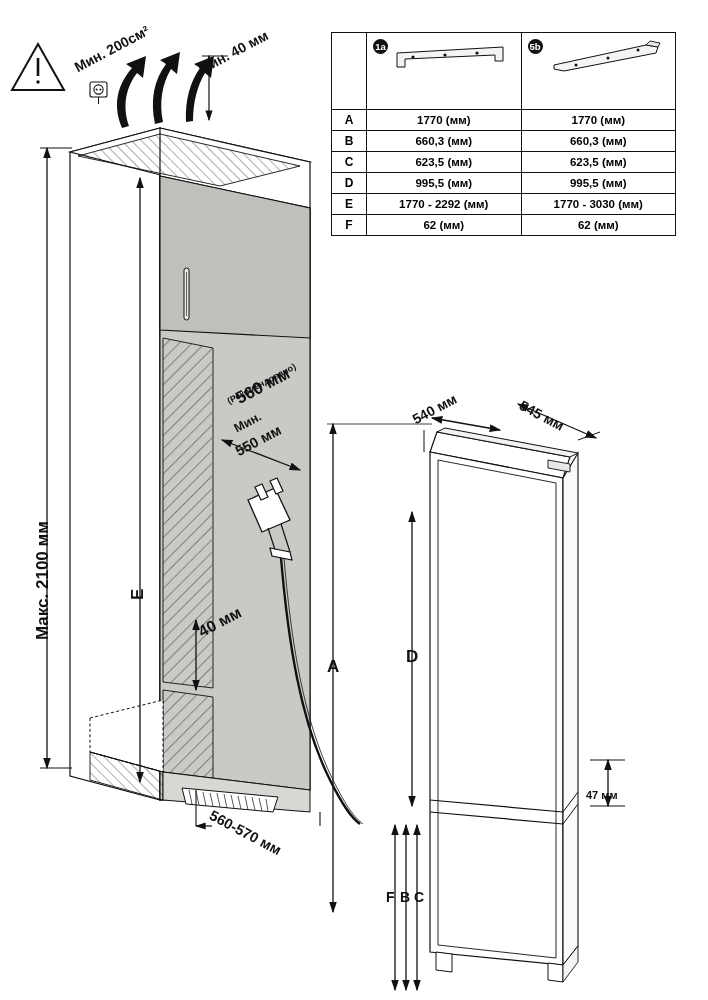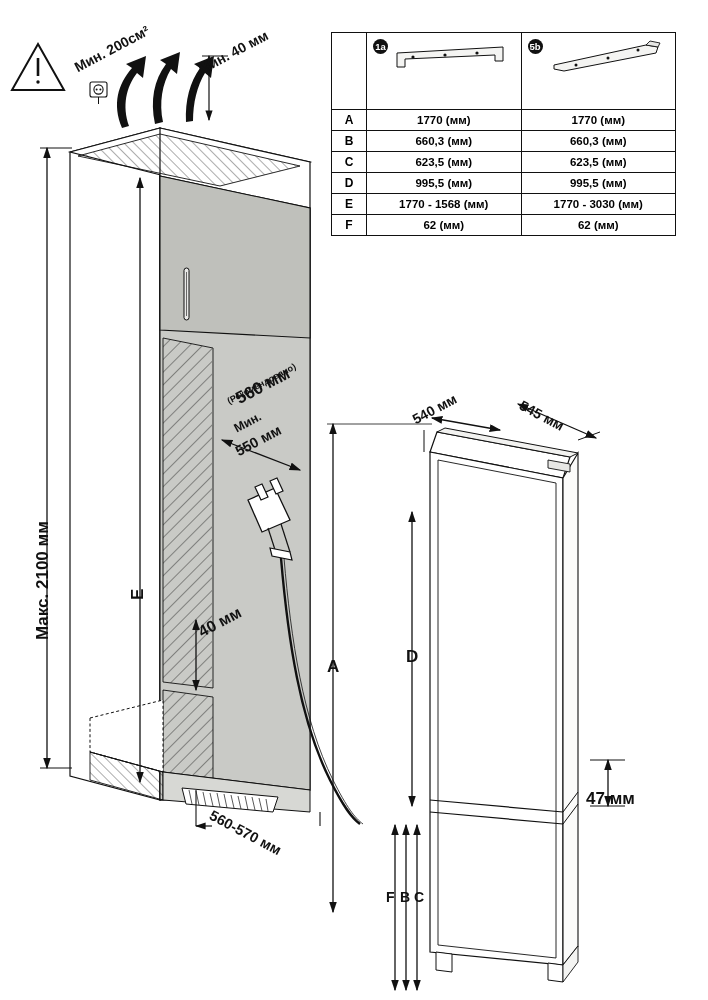--- a/index.html
+++ b/index.html
@@ -279,21 +279,21 @@
       <td><span>623,5</span> <span class="unit">(мм)</span></td>
       <td><span>623,5</span> <span class="unit">(мм)</span></td>
     </tr>
     <tr>
       <td class="rowhead">D</td>
       <td><span>995,5</span> <span class="unit">(мм)</span></td>
       <td><span>995,5</span> <span class="unit">(мм)</span></td>
     </tr>
     <tr>
       <td class="rowhead">E</td>
-      <td><span>1770 - 1568</span> <span class="unit">(мм)</span></td>
+      <td><span>1770 - 2292</span> <span class="unit">(мм)</span></td>
       <td><span>1770 - 3030</span> <span class="unit">(мм)</span></td>
     </tr>
     <tr>
       <td class="rowhead">F</td>
       <td><span>62</span> <span class="unit">(мм)</span></td>
       <td><span>62</span> <span class="unit">(мм)</span></td>
     </tr>
   </tbody>
     </table>
 
@@ -320,15 +320,15 @@
   <div class="lbl rot-pos" style="left:524px; top:398px; font-size:14px;">545 мм</div>
 
   <div class="lbl" style="left:327px; top:658px; font-size:17px;">A</div>
 
   <div class="lbl" style="left:406px; top:648px; font-size:17px;">D</div>
 
   <div class="lbl" style="left:386px; top:890px; font-size:14px;">F</div>
   <div class="lbl" style="left:400px; top:890px; font-size:14px;">B</div>
   <div class="lbl" style="left:414px; top:890px; font-size:14px;">C</div>
 
-  <div class="lbl" style="left:586px; top:790px; font-size:17px;">47 мм</div>
+  <div class="lbl" style="left:586px; top:790px; font-size:11px;">47 мм</div>
 
 </div>
 
 </body></html>

